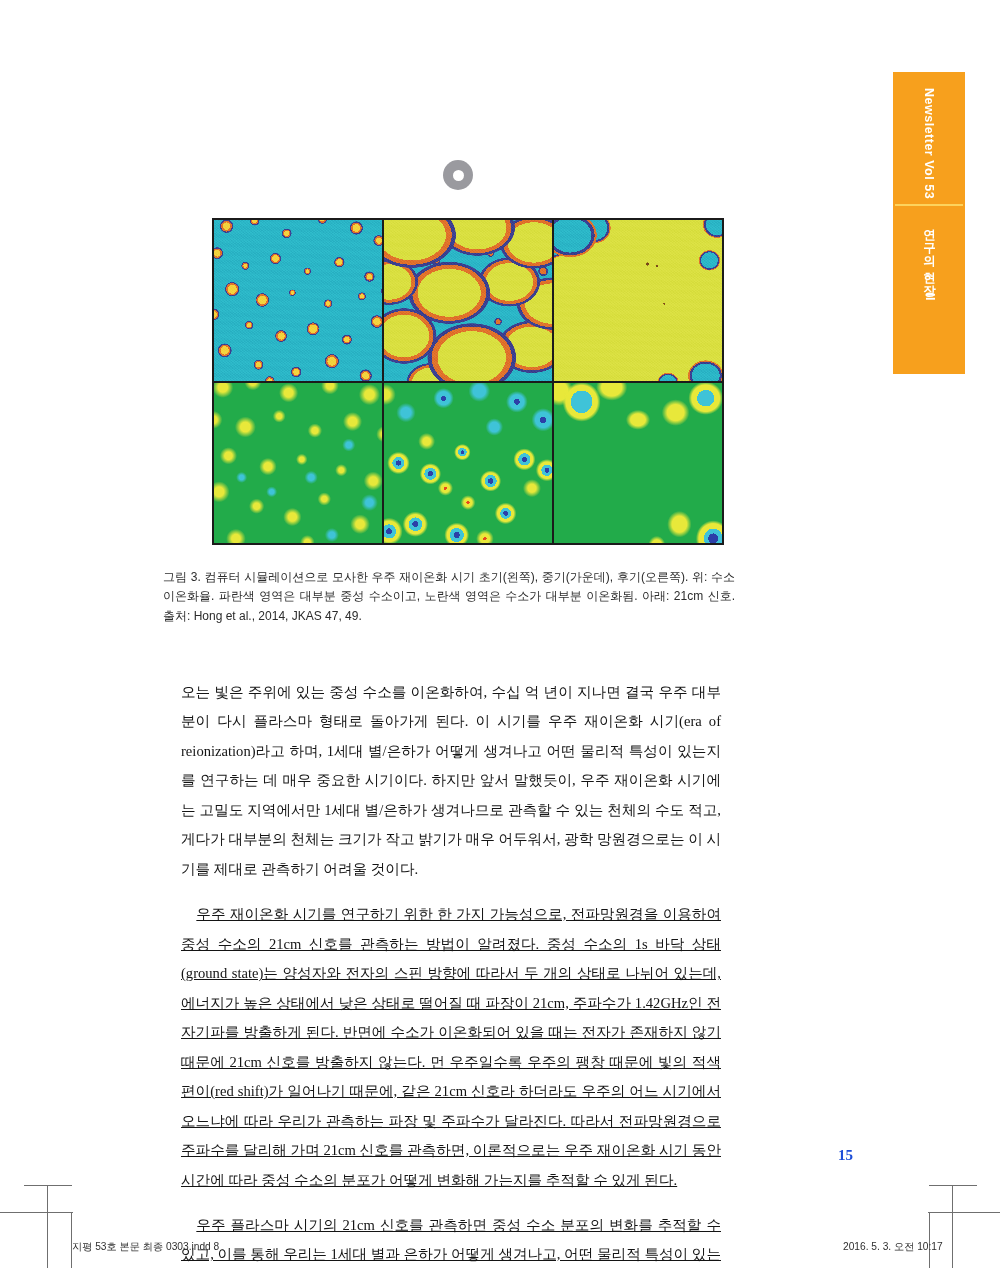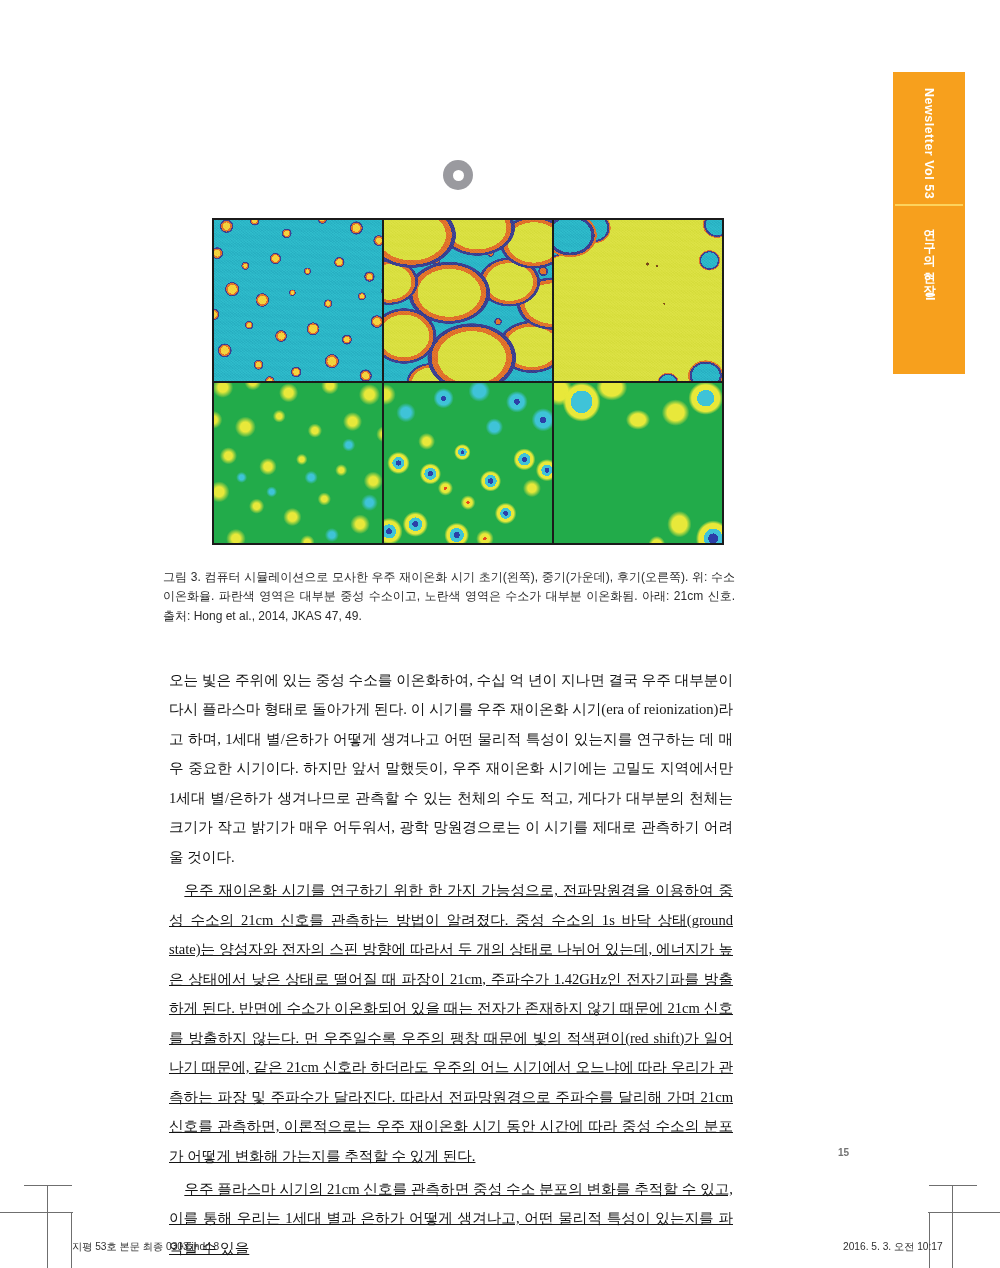--- a/index.html
+++ b/index.html
@@ -309,32 +309,32 @@
     position: absolute;
     left: 165px;
     top: 662px;
     width: 572px;
     font-size: 14.6px;
     line-height: 2.02;
     text-align: justify;
     text-justify: inter-character;
     color: #141414;
   }
-  #body-copy p { margin: 4px; }
+  #body-copy p { margin: 16px; }
   #body-copy p.indent { text-indent: 1.05em; text-decoration: underline; }
 
   
   #page-number {
     position: absolute;
     left: 838px;
     top: 1147px;
-    font-family: Liberation Sans, sans-serif;
-    font-size: 10px;
+    font-family: Liberation Serif, serif;
+    font-size: 15px;
     font-weight: 700;
-    color: #737373;
+    color: #1d4ed8;
   }
 
   
   .printer-line {
     position: absolute;
     font-family: "Liberation Sans", "DejaVu Sans", sans-serif;
     font-size: 10.2px;
     color: #2f2f2f;
     white-space: nowrap;
   }

